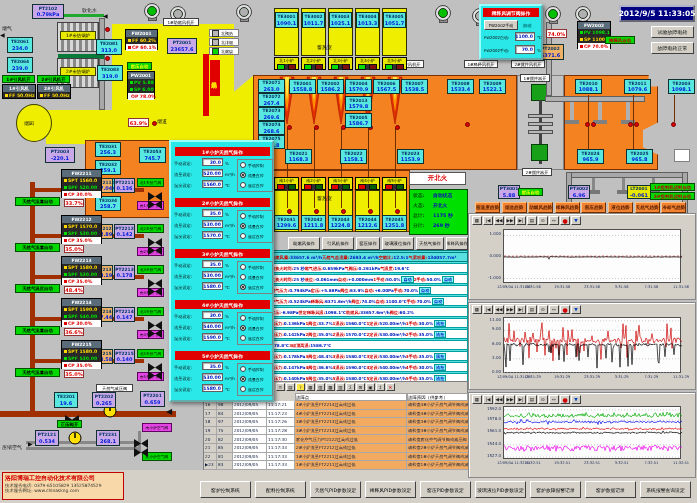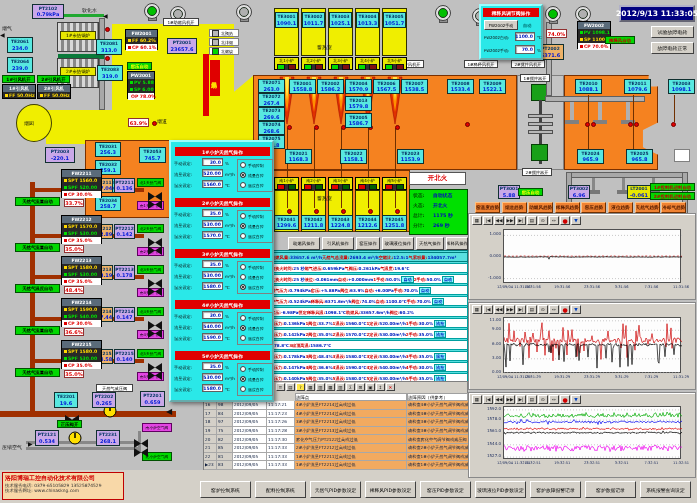--- a/index.html
+++ b/index.html
@@ -71,21 +71,21 @@
   .dtbox{background:#000080;border:2px outset #b0b0c8;color:#fff;font-weight:bold;font-size:7.5px;display:flex;align-items:center;justify-content:center;z-index:15;white-space:nowrap;}
   .company{background:#f8d8a8;border:1px solid #c00000;z-index:10;padding:1px 2px;overflow:hidden;}
   .cname{color:#d00000;font-weight:bold;font-size:6px;white-space:nowrap;}
   .cline{color:#303030;font-size:4.4px;white-space:nowrap;}
 </style>
 </head>
 <body>
 
 <div id="root">
   <div class="ab dtbox" style="left:619px;top:5px;width:76px;height:17px;">
-    <span>2012/9/13 11:33:05</span>
+    <span>2012/9/5 11:33:05</span>
   </div>
   <div class="ab company" style="left:2px;top:472px;width:122px;height:28px;">
     <div class="cname">洛阳博瑞工控自动化技术有限公司</div>
     <div class="cline">技术服务电话: 0379-65105829  13525874529</div>
     <div class="cline">技术服务网址: www.chinaskng.com</div>
   </div>
 <div class="ab" style="left: 0px; top: 0px; width: 697px; height: 503px; background: rgb(192, 192, 192);"></div>
     <div class="ab" style="left: 0px; top: 470px; width: 697px; height: 33px; background: rgb(212, 208, 200);"></div>
     <div class="ab" style="left: 112px; top: 24px; width: 122px; height: 128px; background: rgb(240, 238, 0);"></div>
     <div class="ab" style="left: 46px; top: 110px; width: 70px; height: 34px; background: rgb(240, 238, 0);"></div>

